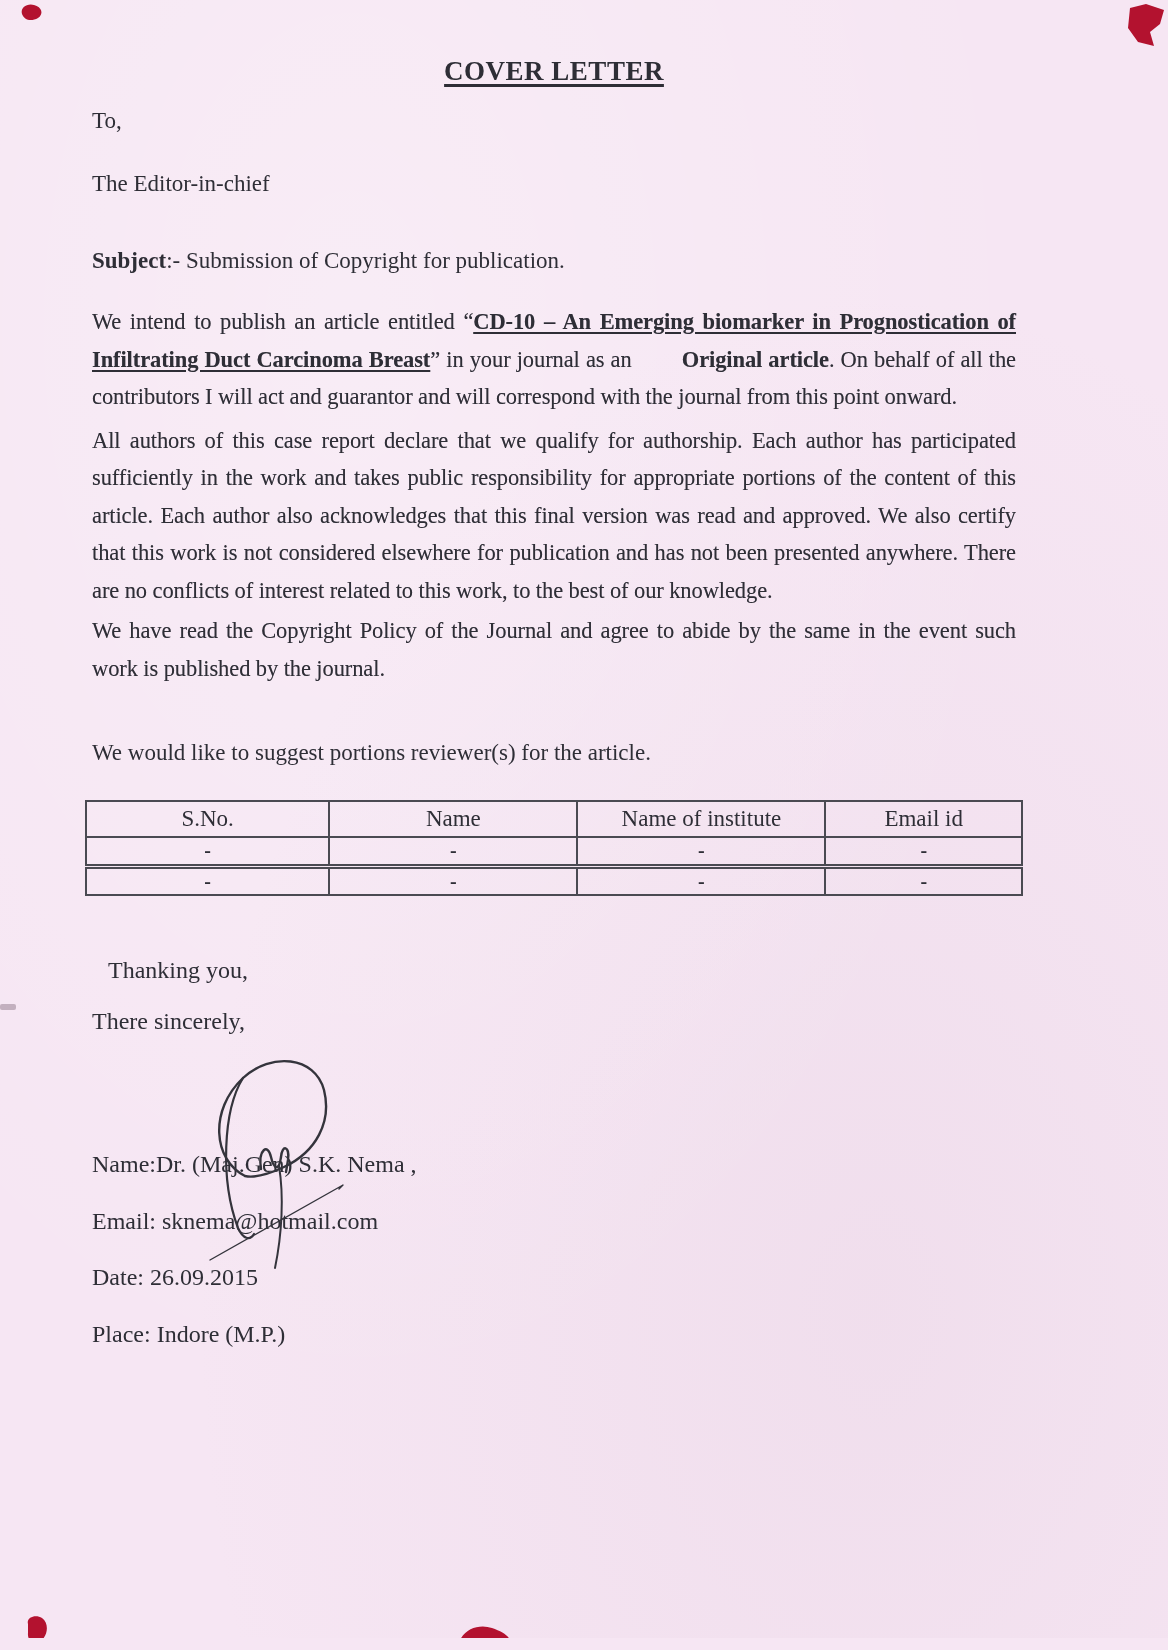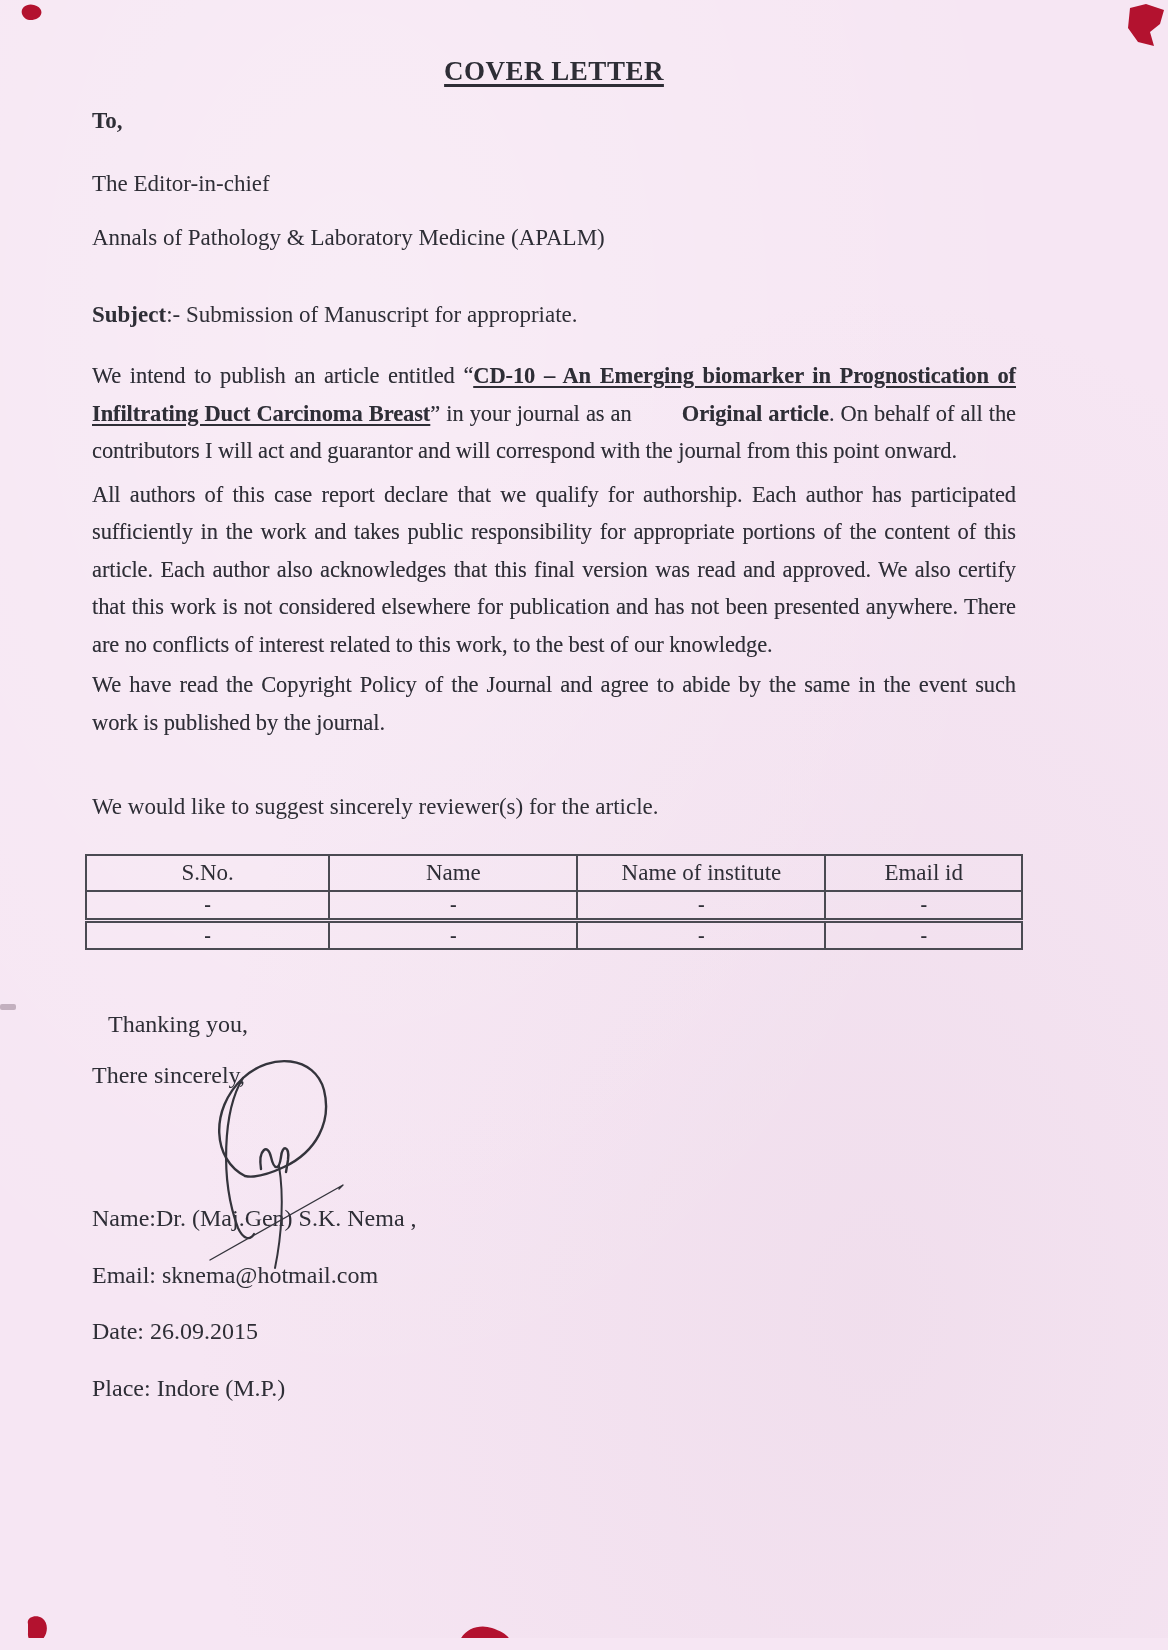--- a/index.html
+++ b/index.html
@@ -30,21 +30,21 @@
     text-align:center;
     font-size:27px;font-weight:bold;letter-spacing:.5px;
     line-height:34px;
   }
   .title span{
     text-decoration:underline;
     text-decoration-thickness:2.5px;
     text-underline-offset:4px;
   }
   .line{font-size:23px;line-height:30px;}
-  .salutation{margin-top:18px;font-weight:bold;}
+  .salutation{margin-top:18px;}
   .recipient1{margin-top:33px;}
   .recipient2{margin-top:24px;}
   .subject{margin-top:47px;}
   .subject b{font-weight:bold;}
   p.body-par{
     font-size:22.5px;line-height:37.5px;
     text-align:justify;letter-spacing:-.1px;
     text-shadow:0 0 .6px rgba(40,40,55,.35);
   }
   .par1{margin-top:27px;}
@@ -89,31 +89,30 @@
 <div class="page">
 
   <div class="content">
 
     <div class="title">
       <span>COVER LETTER</span>
     </div>
 
     <div class="line salutation">To,</div>
     <div class="line recipient1">The Editor-in-chief</div>
-    <div class="line recipient2">Annals of Pathology &amp; Laboratory Medicine (APALM)</div>
 
-    <div class="line subject"><b>Subject</b><span>:- Submission of Manuscript for appropriate.</span></div>
+    <div class="line subject"><b>Subject</b><span>:- Submission of Copyright for publication.</span></div>
 
     <p class="body-par par1"><span>We intend to publish an article entitled “</span><span class="article-title">CD-10 – An Emerging biomarker in Prognostication of Infiltrating Duct Carcinoma Breast</span><span>” in your journal as an </span><span class="bold">Original article</span><span>. On behalf of all the contributors I will act and guarantor and will correspond with the journal from this point onward.</span></p>
 
     <p class="body-par par2">All authors of this case report declare that we qualify for authorship. Each author has participated sufficiently in the work and takes public responsibility for appropriate portions of the content of this article. Each author also acknowledges that this final version was read and approved. We also certify that this work is not considered elsewhere for publication and has not been presented anywhere. There are no conflicts of interest related to this work, to the best of our knowledge.</p>
 
     <p class="body-par par3">We have read the Copyright Policy of the Journal and agree to abide by the same in the event such work is published by the journal.</p>
 
-    <div class="line reviewer-intro">We would like to suggest sincerely reviewer(s) for the article.</div>
+    <div class="line reviewer-intro">We would like to suggest portions reviewer(s) for the article.</div>
 
     <table class="reviewers">
       <colgroup>
         <col class="c1">
           <col class="c2">
           <col class="c3">
           <col class="c4">
       </colgroup>
       <tbody>
           <tr>

